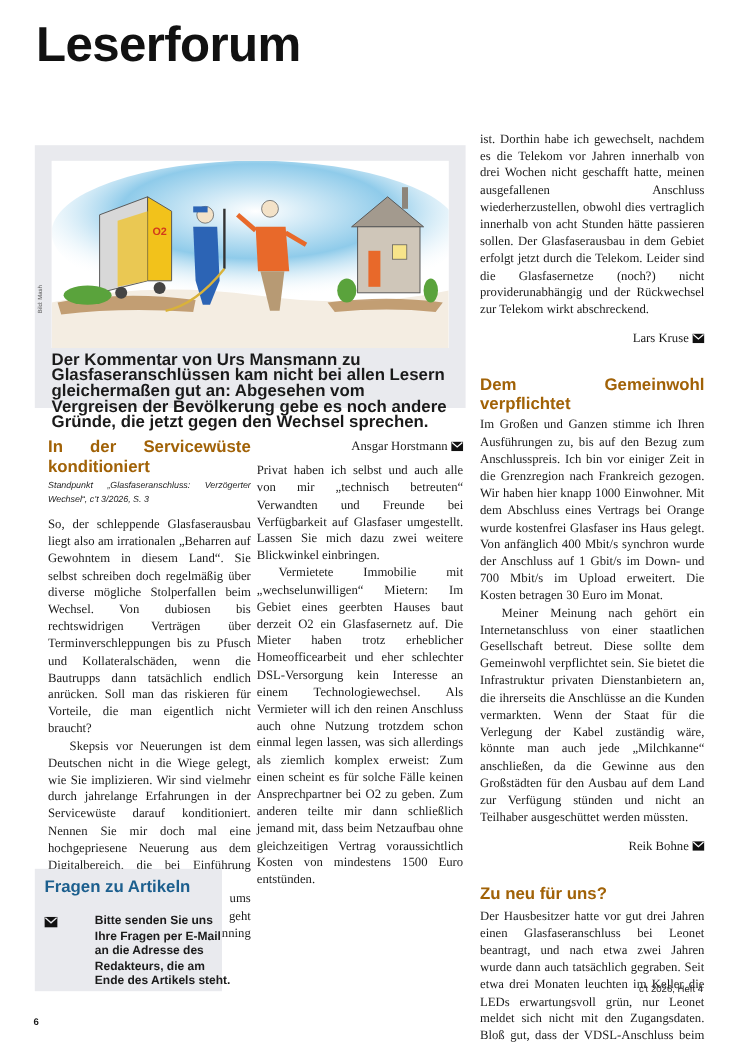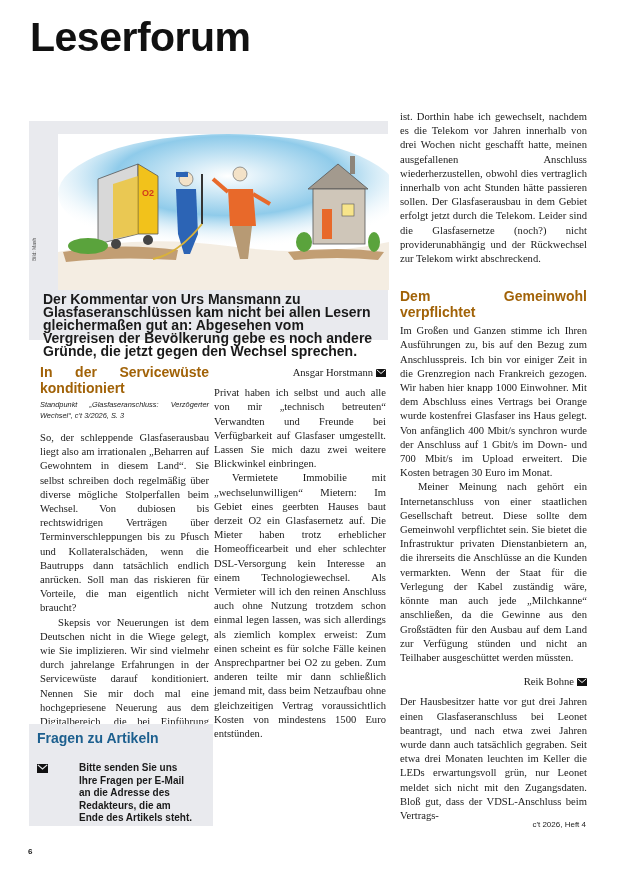--- a/index.html
+++ b/index.html
@@ -1,31 +1,31 @@
 <!DOCTYPE html>
 <html><head>
 <meta charset="utf-8">
 <style>
   html, body { margin:0; padding:0; background:#fff; }
   body { width:617px; height:872px; position:relative; overflow:hidden; color:#1a1a1a; }
   .sans { font-family:"Liberation Sans", "DejaVu Sans", sans-serif; }
   .serif { font-family:"Liberation Serif", "DejaVu Serif", serif; }
   #title { position:absolute; left:30px; top:14px; font-size:41px; font-weight:700; letter-spacing:-0.5px; margin:0; color:#111; }
   #figure { position:absolute; left:29px; top:121px; width:359px; height:219px; background:#e9eaee; }
-  #illus { position:absolute; left:14px; top:13px; width:331px; height:156px; background:#fff; overflow:hidden;margin-left:15px; }
+  #illus { position:absolute; left:14px; top:13px; width:331px; height:156px; background:#fff; overflow:hidden; }
   #credit { position:absolute; left:2px; top:140px; font-size:5px; color:#555; transform:rotate(-90deg); transform-origin:left top; white-space:nowrap; }
   #caption { position:absolute; left:14px; top:172px; width:335px; font-size:14px; font-weight:700; line-height:13px; color:#1a1a1a; }
   .col { position:absolute; font-size:10.6px; line-height:14.2px; text-align:justify; hyphens:manual; }
   .col p { margin:0; }
   .col p.ind { text-indent:18px; }
   h2 { font-family:"Liberation Sans", "DejaVu Sans", sans-serif; font-weight:700; font-size:14px; line-height:16px; margin:0; color:#a16207; }
   .sub { font-family:"Liberation Sans", "DejaVu Sans", sans-serif; font-style:italic; font-size:7.4px; line-height:11px; margin:3px 0 10px 0; color:#222; }
   .sig { text-align:right; margin:10px 0 0 0; }
   .mail { display:inline-block; width:10px; height:8px; vertical-align:-1px; margin-left:3px; }
-  #box { position:absolute; left:29px; top:724px; width:184px; height:102px; background:#e9eaee; }
+  #box { position:absolute; left:29px; top:724px; width:156px; height:102px; background:#e9eaee; }
   #box h3 { position:absolute; left:8px; top:6px; margin:0; font-size:14px; font-weight:700; color:#1c5f8e; }
   #box .mailicon { position:absolute; left:8px; top:40px; width:11px; height:9px; }
   #box .txt { position:absolute; left:50px; top:38px; width:118px; font-size:10px; font-weight:700; line-height:12.5px; }
   #pagenum { position:absolute; left:28px; top:847px; font-size:8px; font-weight:700; }
   #issue { position:absolute; right:31px; top:820px; font-size:8px; color:#222; }
 </style>
 </head>
 <body>
 
 <h1 id="title" class="sans">Leserforum</h1>
@@ -111,28 +111,35 @@
       </svg>
   </div>
   <div style="height:6px;"></div>
   <p>Privat haben ich selbst und auch alle von mir „technisch betreuten“ Verwandten und Freunde bei Verfügbarkeit auf Glasfaser umgestellt. Lassen Sie mich dazu zwei weitere Blickwinkel einbringen.</p>
   <p class="ind">Vermietete Immobilie mit „wechselunwilligen“ Mietern: Im Gebiet eines geerbten Hauses baut derzeit O2 ein Glasfasernetz auf. Die Mieter haben trotz erheblicher Homeofficearbeit und eher schlechter DSL-Versorgung kein Interesse an einem Technologiewechsel. Als Vermieter will ich den reinen Anschluss auch ohne Nutzung trotzdem schon einmal legen lassen, was sich allerdings als ziemlich komplex erweist: Zum einen scheint es für solche Fälle keinen Ansprechpartner bei O2 zu geben. Zum anderen teilte mir dann schließlich jemand mit, dass beim Netzaufbau ohne gleichzeitigen Vertrag voraussichtlich Kosten von mindestens 1500 Euro entstünden.</p>
 
 </div>
 
 <div class="col serif" style="left:400px; top:110px; width:187px;">
   <p>ist. Dorthin habe ich gewechselt, nachdem es die Telekom vor Jahren innerhalb von drei Wochen nicht geschafft hatte, meinen ausgefallenen Anschluss wiederherzustellen, obwohl dies vertraglich innerhalb von acht Stunden hätte passieren sollen. Der Glasfaserausbau in dem Gebiet erfolgt jetzt durch die Telekom. Leider sind die Glasfasernetze (noch?) nicht providerunabhängig und der Rückwechsel zur Telekom wirkt abschreckend.</p>
+  <div class="sig">
+    <span>Lars Kruse</span><svg class="mail" viewBox="0 0 10 8">
+        <rect width="10" height="8" fill="#111"></rect>
+        <polyline points="0.7,0.7 5,4.5 9.3,0.7" fill="none" stroke="#fff" stroke-width="1"></polyline>
+      </svg>
+  </div>
   <h2 style="margin-top:22px;">Dem Gemeinwohl verpflichtet</h2>
   <div style="height:4px;"></div>
   <p>Im Großen und Ganzen stimme ich Ihren Ausführungen zu, bis auf den Bezug zum Anschlusspreis. Ich bin vor einiger Zeit in die Grenzregion nach Frankreich gezogen. Wir haben hier knapp 1000 Einwohner. Mit dem Abschluss eines Vertrags bei Orange wurde kostenfrei Glasfaser ins Haus gelegt. Von anfänglich 400 Mbit/s synchron wurde der Anschluss auf 1 Gbit/s im Down- und 700 Mbit/s im Upload erweitert. Die Kosten betragen 30 Euro im Monat.</p>
   <p class="ind">Meiner Meinung nach gehört ein Internetanschluss von einer staatlichen Gesellschaft betreut. Diese sollte dem Gemeinwohl verpflichtet sein. Sie bietet die Infrastruktur privaten Dienstanbietern an, die ihrerseits die Anschlüsse an die Kunden vermarkten. Wenn der Staat für die Verlegung der Kabel zuständig wäre, könnte man auch jede „Milchkanne“ anschließen, da die Gewinne aus den Großstädten für den Ausbau auf dem Land zur Verfügung stünden und nicht an Teilhaber ausgeschüttet werden müssten.</p>
   <div class="sig">
     <span>Reik Bohne</span><svg class="mail" viewBox="0 0 10 8">
         <rect width="10" height="8" fill="#111"></rect>
         <polyline points="0.7,0.7 5,4.5 9.3,0.7" fill="none" stroke="#fff" stroke-width="1"></polyline>
       </svg>
   </div>
+  <h2 style="margin-top:22px;">Zu neu für uns?</h2>
   <div style="height:6px;"></div>
   <p>Der Hausbesitzer hatte vor gut drei Jahren einen Glasfaseranschluss bei Leonet beantragt, und nach etwa zwei Jahren wurde dann auch tatsächlich gegraben. Seit etwa drei Monaten leuchten im Keller die LEDs erwartungsvoll grün, nur Leonet meldet sich nicht mit den Zugangsdaten. Bloß gut, dass der VDSL-Anschluss beim Vertrags-</p>
 </div>
 
 <div id="pagenum" class="sans">6</div>
 <div id="issue" class="sans">c't 2026, Heft 4</div>
 
 </body></html>

